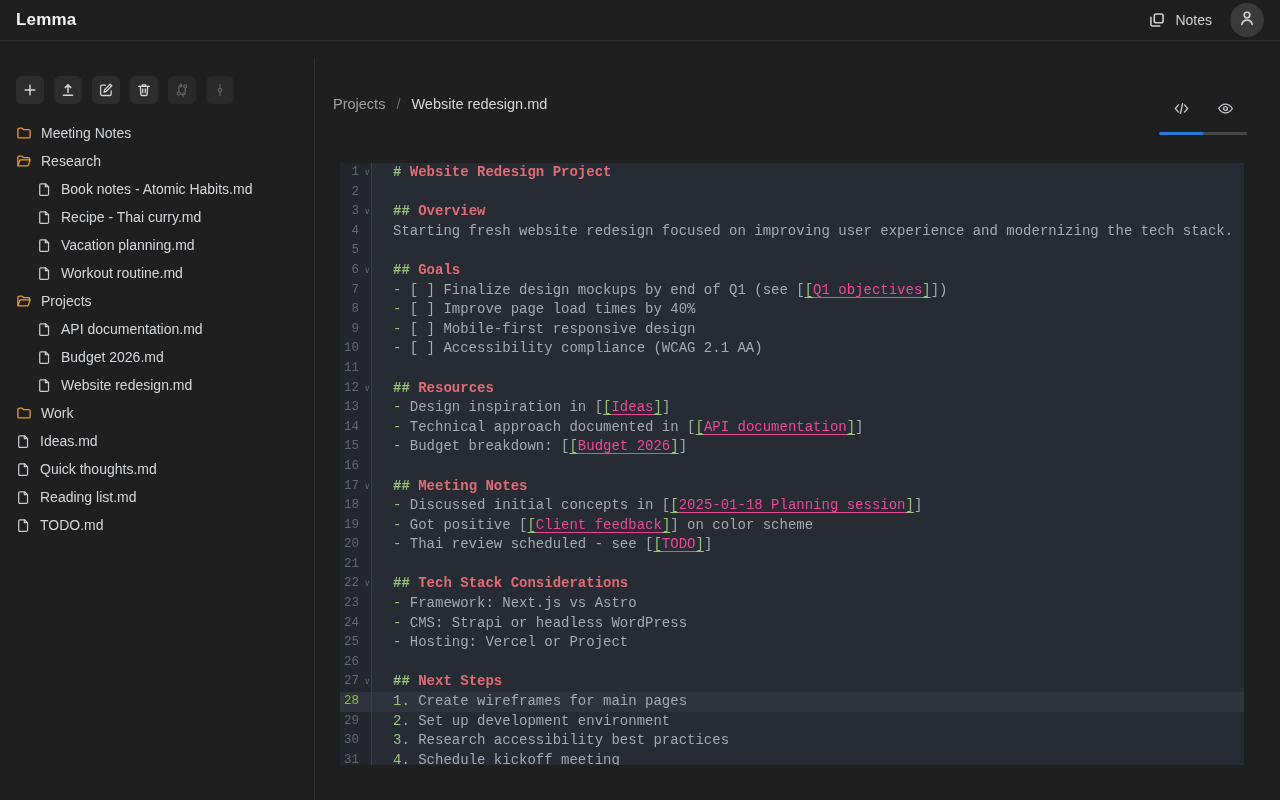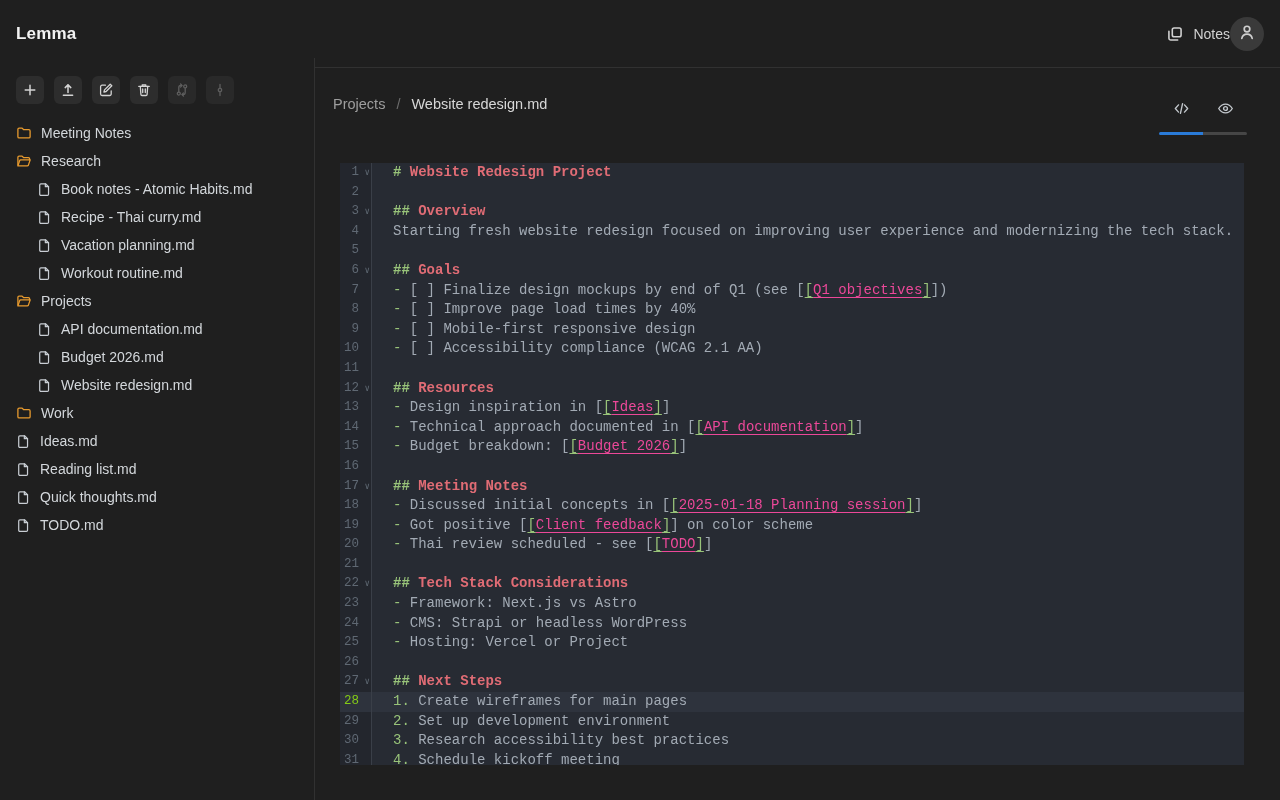--- a/index.html
+++ b/index.html
@@ -6,27 +6,27 @@
   html,body { width:1280px; height:800px; overflow:hidden; }
   body {
     background:#1f1f1f;
     font-family:"Liberation Sans", sans-serif;
     color:#d6d9dc;
     position:relative;
   }
 
   
   .topbar {
-    position:absolute; left:0; top:0; width:1280px; height:68px;
+    position:absolute; left:0; top:0; width:1280px; height:41px;
     background:#1f1f1f; border-bottom:1px solid #313131;
     display:flex; align-items:center; justify-content:space-between;
     padding:0 16px;
   }
   .app-title { font-size:17px; font-weight:bold; color:#f2f2f2; letter-spacing:.2px; }
-  .topbar-right { display:flex; align-items:center; }
+  .topbar-right { display:flex; align-items:center; gap:18px; }
   .notes-btn { display:flex; align-items:center; gap:9px; color:#d2d2d2; font-size:14px; cursor:pointer; }
   .notes-btn svg { display:block; }
   .avatar {
     width:34px; height:34px; border-radius:50%; background:#3a3a3a;
     display:flex; align-items:center; justify-content:center; cursor:pointer;
   }
 
   
   .sidebar {
     position:absolute; left:0; top:58px; bottom:0; width:315px;
@@ -279,30 +279,30 @@
         </span>
         <span>Ideas.md</span>
       </div>
       <div class="tree-row">
         <span>
           <svg width="15" height="15" viewBox="0 0 16 16" fill="none" stroke="#c9ced4" stroke-width="1.3" stroke-linecap="round" stroke-linejoin="round">
             <path d="M4.1 1.9h5L12.3 5v8a1.2 1.2 0 0 1-1.2 1.2H4.1A1.2 1.2 0 0 1 2.9 13V3.1a1.2 1.2 0 0 1 1.2-1.2z"></path>
             <path d="M8.9 1.9V5h3.4"></path>
           </svg>
         </span>
+        <span>Quick thoughts.md</span>
+      </div>
+      <div class="tree-row">
+        <span>
+          <svg width="15" height="15" viewBox="0 0 16 16" fill="none" stroke="#c9ced4" stroke-width="1.3" stroke-linecap="round" stroke-linejoin="round">
+            <path d="M4.1 1.9h5L12.3 5v8a1.2 1.2 0 0 1-1.2 1.2H4.1A1.2 1.2 0 0 1 2.9 13V3.1a1.2 1.2 0 0 1 1.2-1.2z"></path>
+            <path d="M8.9 1.9V5h3.4"></path>
+          </svg>
+        </span>
         <span>Reading list.md</span>
-      </div>
-      <div class="tree-row">
-        <span>
-          <svg width="15" height="15" viewBox="0 0 16 16" fill="none" stroke="#c9ced4" stroke-width="1.3" stroke-linecap="round" stroke-linejoin="round">
-            <path d="M4.1 1.9h5L12.3 5v8a1.2 1.2 0 0 1-1.2 1.2H4.1A1.2 1.2 0 0 1 2.9 13V3.1a1.2 1.2 0 0 1 1.2-1.2z"></path>
-            <path d="M8.9 1.9V5h3.4"></path>
-          </svg>
-        </span>
-        <span>Quick thoughts.md</span>
       </div>
       <div class="tree-row">
         <span>
           <svg width="15" height="15" viewBox="0 0 16 16" fill="none" stroke="#c9ced4" stroke-width="1.3" stroke-linecap="round" stroke-linejoin="round">
             <path d="M4.1 1.9h5L12.3 5v8a1.2 1.2 0 0 1-1.2 1.2H4.1A1.2 1.2 0 0 1 2.9 13V3.1a1.2 1.2 0 0 1 1.2-1.2z"></path>
             <path d="M8.9 1.9V5h3.4"></path>
           </svg>
         </span>
         <span>TODO.md</span>
       </div>

